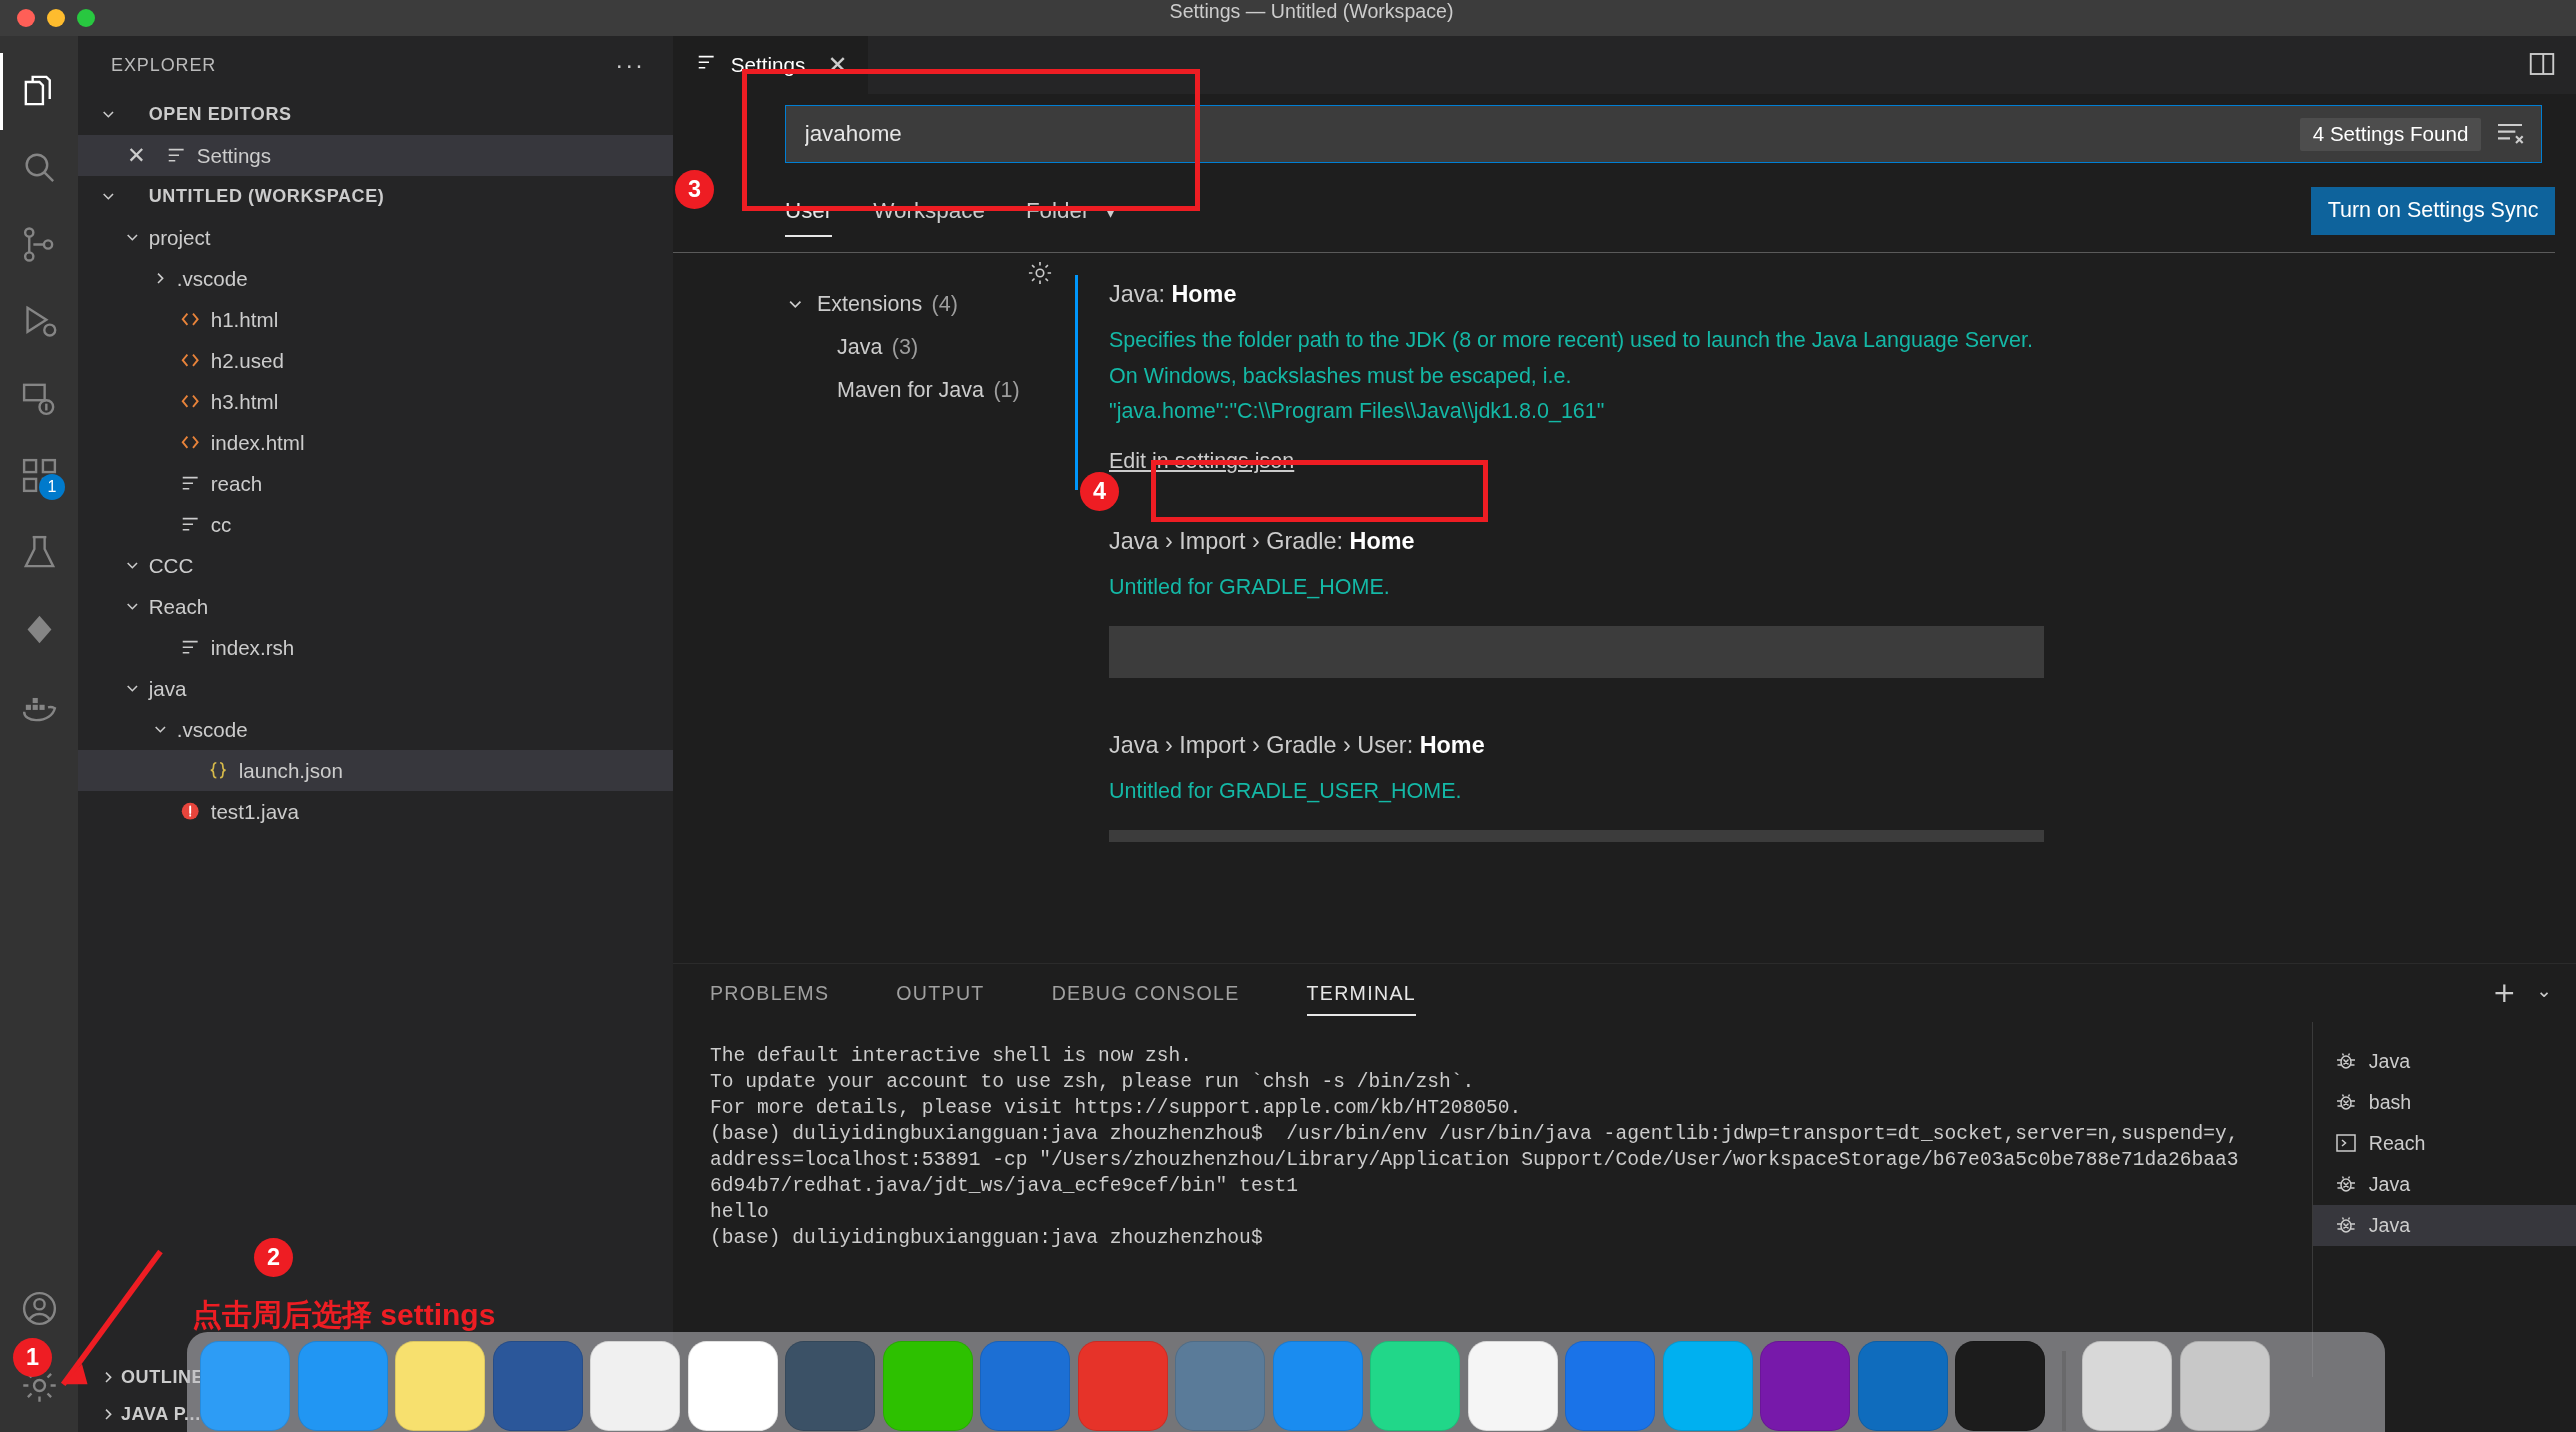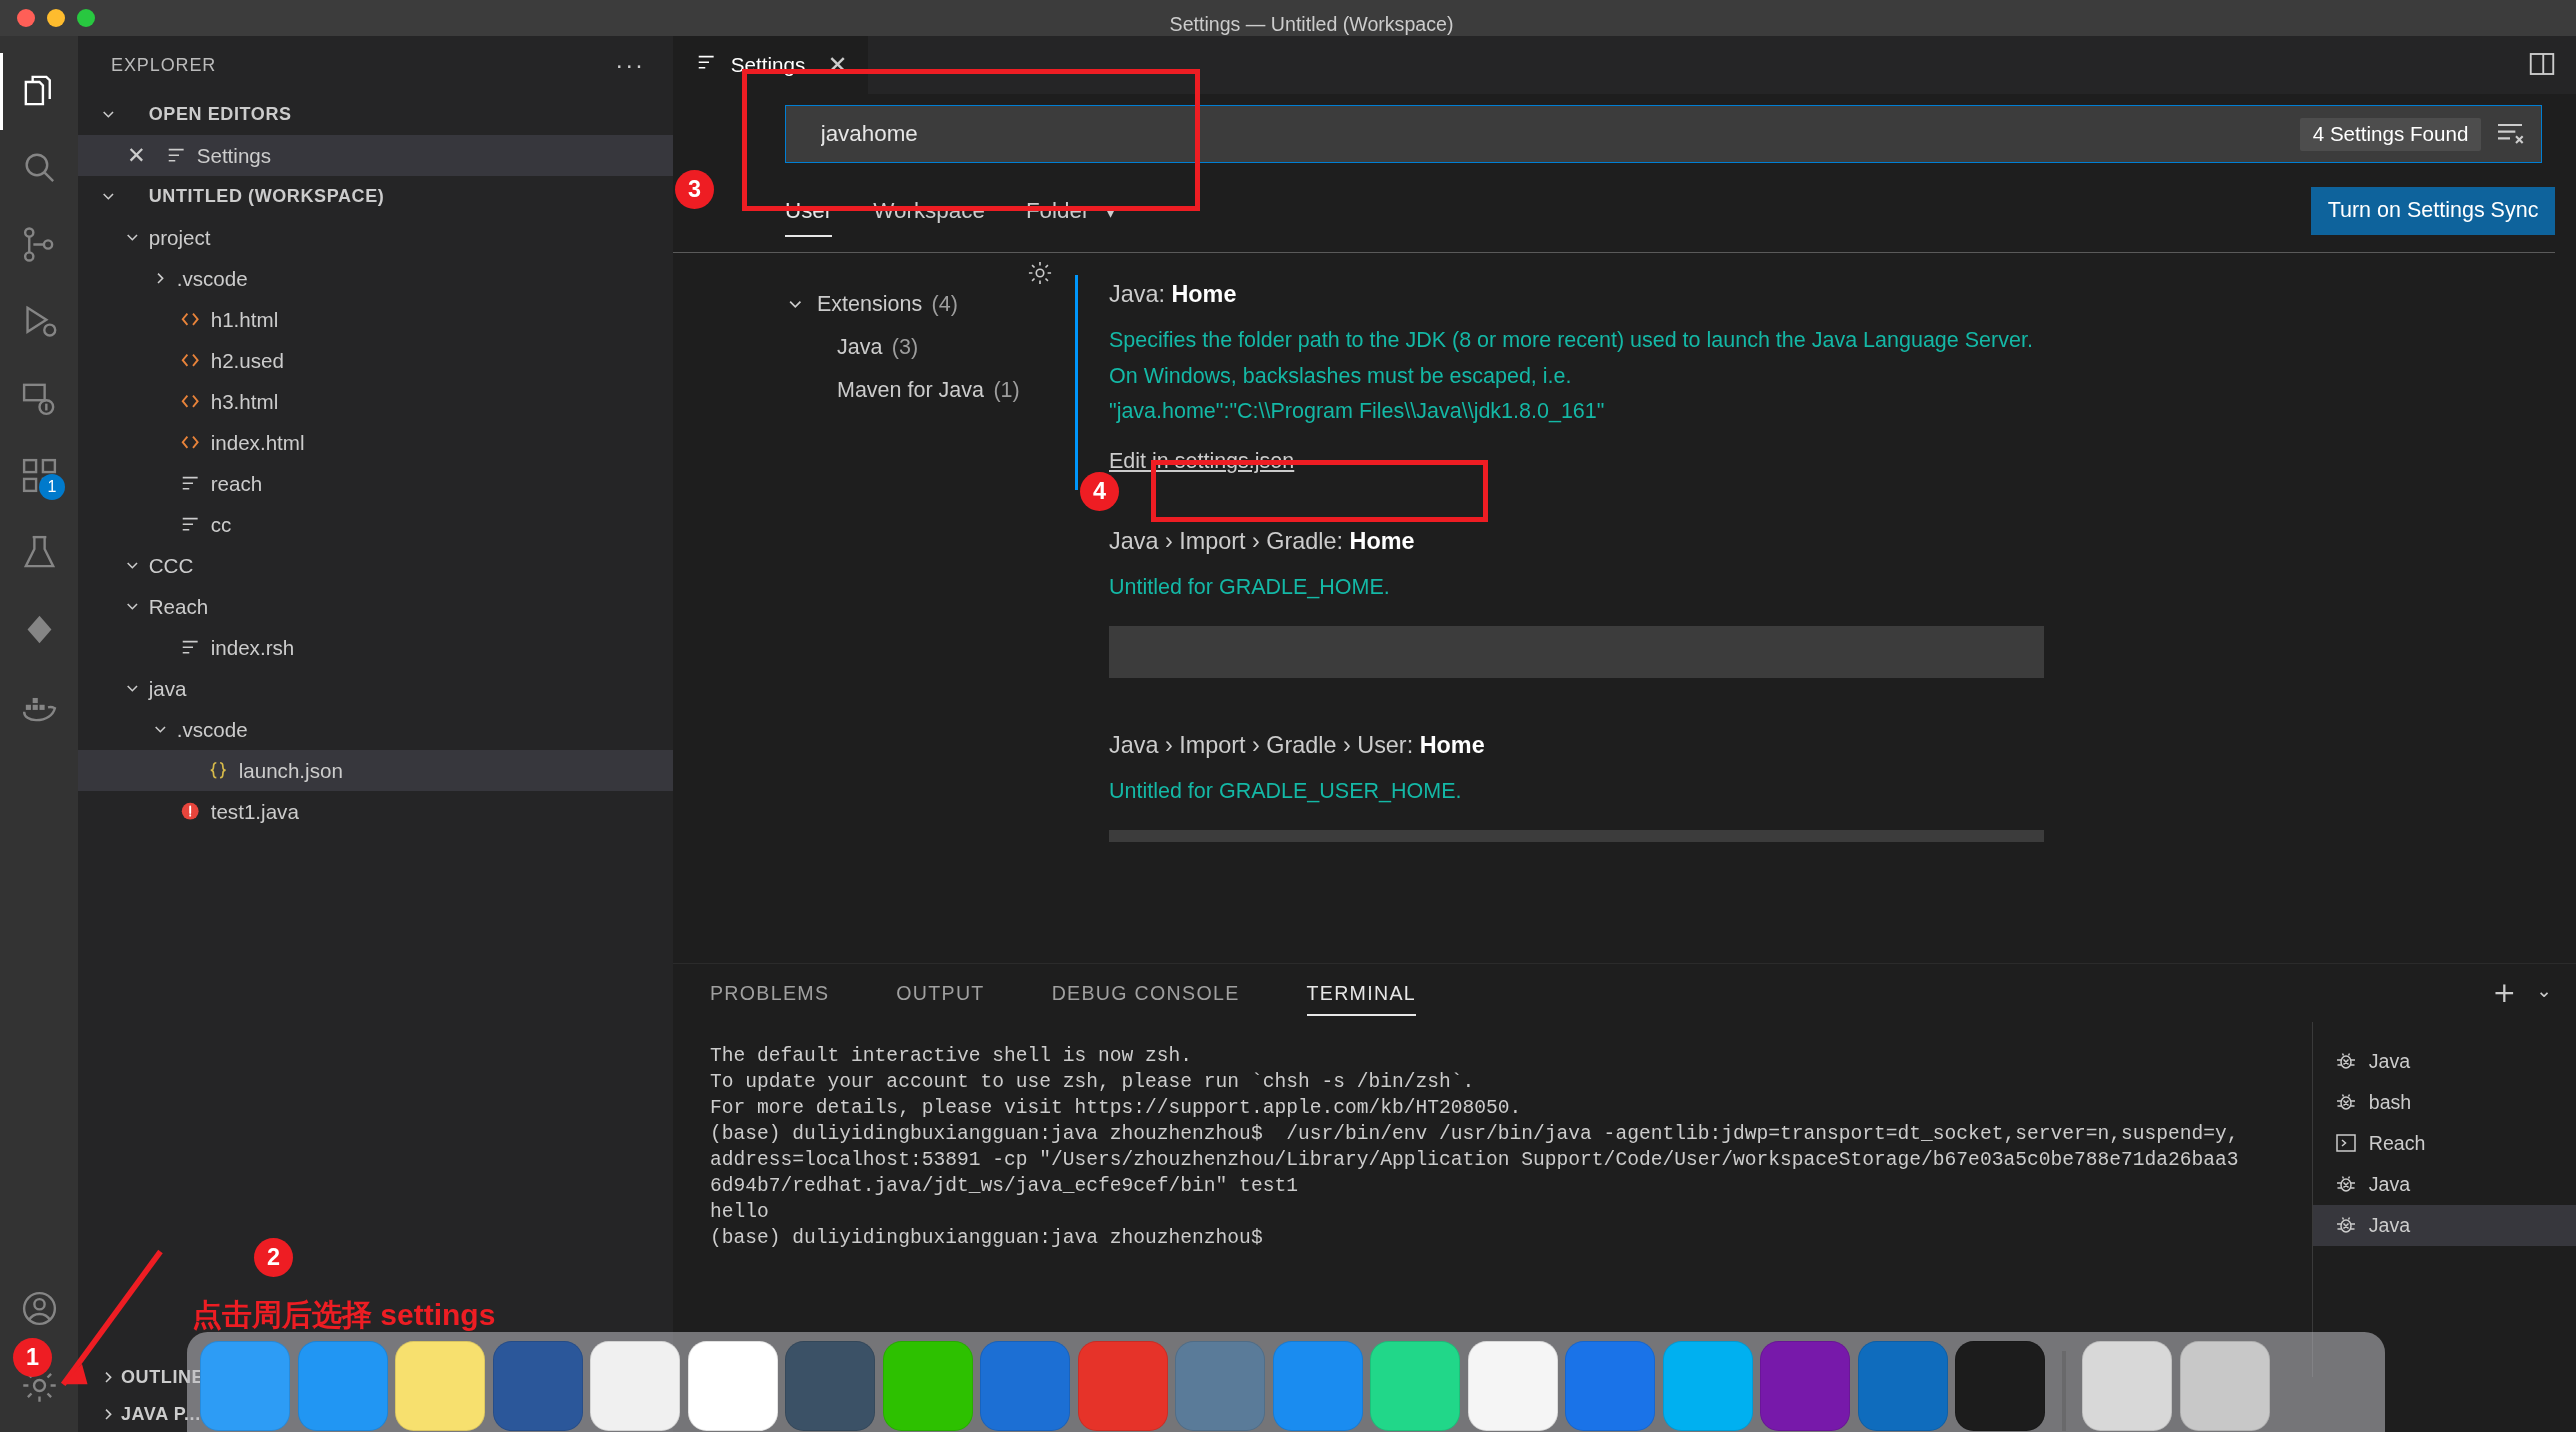--- a/index.html
+++ b/index.html
@@ -8,21 +8,21 @@
     background:#1e1e1e;
     font-family:"Liberation Sans", sans-serif;
     color:#cccccc;
     -webkit-font-smoothing:antialiased;
   }
   .app { position:relative; width:2576px; height:1433px; }
 
   
   .titlebar {
     position:absolute; top:0; left:0; width:2576px; height:36px;
-    background:#3c3c3c; display:flex; align-items:flex-end; justify-content:center;padding-left:47px;
+    background:#3c3c3c; display:flex; align-items:flex-start; justify-content:center;padding-left:47px;
   }
   .titlebar .title { font-size:19.6px; color:#cccccc; }
   .traffic { position:absolute; left:17px; top:9.4px; display:flex; gap:12px; }
   .tl { width:18px; height:18px; border-radius:50%; }
   .tl.red{background:#ff5f57;} .tl.yellow{background:#febc2e;} .tl.green{background:#28c840;}
 
   
   .activitybar {
     position:absolute; left:0; top:36px; width:78px; height:1397px;
     background:#333333; display:flex; flex-direction:column; align-items:center;
@@ -86,21 +86,21 @@
   .tab svg { width:22.4px; height:22.4px; }
   .tab .close { font-size:24px; color:#cccccc; margin-left:9.4px; }
   .tab-actions { position:absolute; right:18.7px; top:13px; color:#cccccc; }
   .tab-actions svg { width:30px; height:30px; }
 
   .settings-search-row {
     position:relative; height:82px; padding:11.2px 20.6px 0 112px;
   }
   .search-wrap {
     position:relative; height:58px; border:1.9px solid #007fd4; background:#3c3c3c;
-    display:flex; align-items:center; margin-right:13px;padding-left:16px;
+    display:flex; align-items:center; margin-right:13px;
   }
   .search-input {
     flex:1; background:transparent; border:none; outline:none;
     color:#e6e6e6; font-size:22.4px; padding:0 18.7px; font-family:"Liberation Sans", sans-serif;
   }
   .search-count {
     background:#4d4d4d; color:#ffffff; font-size:20.6px; padding:4.7px 13px; margin-right:13px;
     border-radius:1.9px; white-space:nowrap;
   }
   .search-clear { color:#cccccc; margin-right:15px; }

